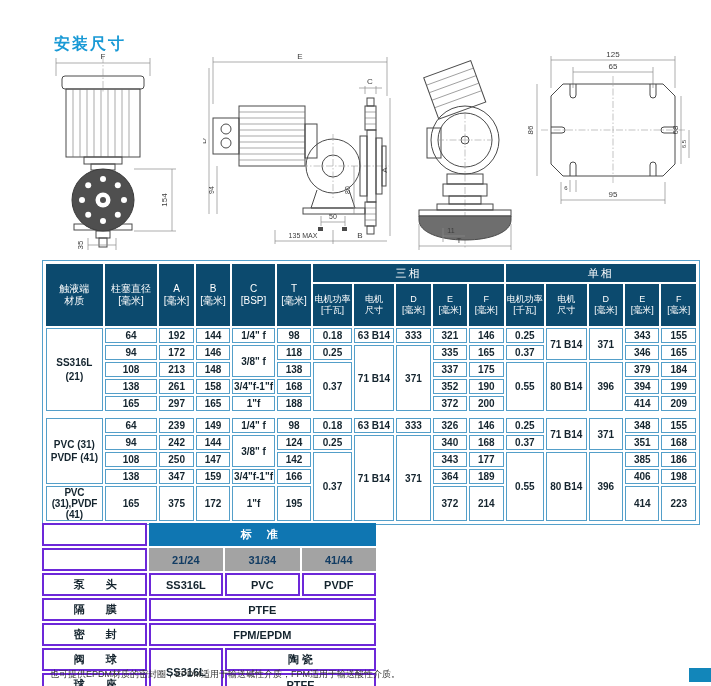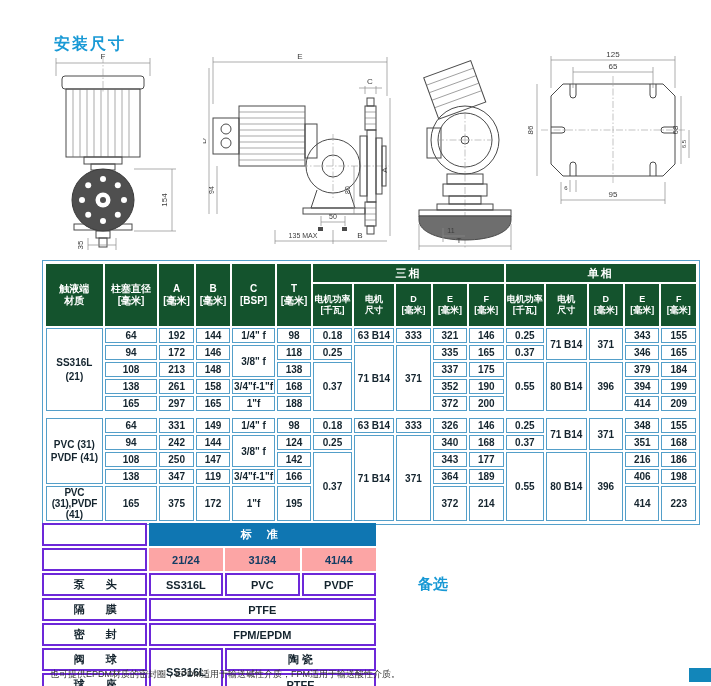--- a/index.html
+++ b/index.html
@@ -12,38 +12,38 @@
   .o{fill:none;stroke:#4a4a4a;stroke-width:1;}
   .fin{fill:none;stroke:#6f6f6f;stroke-width:.6;}
   .dim{fill:none;stroke:#8a8a8a;stroke-width:.7;}
   .cl{fill:none;stroke:#9a9a9a;stroke-width:.6;stroke-dasharray:7 2 1.5 2;}
   text.dl{font-size:8px;fill:#3c3c3c;font-family:"Liberation Sans",sans-serif;}
   text.dl7{font-size:7px;fill:#3c3c3c;font-family:"Liberation Sans",sans-serif;}
   text.dl6{font-size:6px;fill:#3c3c3c;font-family:"Liberation Sans",sans-serif;}
 
   .table-frame{position:absolute;left:42px;top:260px;border:1px solid #54a0cb;padding:1px;background:#fff;}
   table.dim{border-collapse:separate;border-spacing:2px;table-layout:fixed;width:654px;}
-  table.dim th{background:#14532d;color:#fff;font-weight:bold;vertical-align:middle;
+  table.dim th{background:#0c4a6e;color:#fff;font-weight:normal;vertical-align:middle;
                text-align:center;padding:1px 0;}
   th.grp{font-size:11px;height:16px;letter-spacing:2px;}
   th.fx{font-size:10px;white-space:pre-line;line-height:1.25;}
   th.sub{font-size:9px;white-space:pre-line;line-height:1.2;height:40px;}
   table.dim td{border:1px solid #549fc9;background:#fff;text-align:center;vertical-align:middle;
                font-size:10px;font-weight:bold;color:#14242e;height:13px;padding:0;}
   td.mat{white-space:pre-line;line-height:1.35;}
   td.c{font-size:9px;}
   td.sm{font-size:7px;}
   td.xs{font-size:6.5px;letter-spacing:-0.2px;}
   tr.gap td{border:none;height:3px;background:transparent;}
 
   .std-wrap{position:absolute;left:40px;top:521px;}
   table.std{border-collapse:separate;border-spacing:2px;table-layout:fixed;width:338px;}
   table.std td,table.std th{height:17px;vertical-align:middle;}
   th.std-title{background:#0f76b2;color:#fff;font-size:11px;font-weight:bold;letter-spacing:6px;text-align:center;}
-  th.std-sub{background:#fca5a5;color:#123c63;font-size:11px;font-weight:bold;text-align:center;}
+  th.std-sub{background:#a3a3a3;color:#123c63;font-size:11px;font-weight:bold;text-align:center;}
   table.std td{border:2px solid #6d28d9;background:#fff;font-size:11px;font-weight:bold;
                color:#14242e;text-align:center;margin-top:20px;}
   td.lbl{text-align:left;padding-left:12px;letter-spacing:9px;font-weight:bold;}
   td.blank{border:none;background:transparent;}
 
   .optional{position:absolute;left:418px;top:575px;width:278px;}
   .optional h2{margin:0 0 8px 0;font-size:15px;font-weight:bold;color:#1899d5;}
   .optional p{margin:0;font-size:11px;color:#333;line-height:1.9;}
 
   .footnote{position:absolute;left:42px;top:660px;width:640px;margin:8px;font-size:9px;color:#333;}
@@ -338,21 +338,21 @@
       <td>209</td>
     </tr>
     <tr class="gap">
           <td colspan="16"></td>
         </tr>
 
     <tr>
       <td class="mat" rowspan="4">PVC (31)
 PVDF (41)</td>
       <td>64</td>
-      <td>331</td>
+      <td>239</td>
       <td>149</td>
       <td class="c">1/4" f</td>
       <td>98</td>
       <td>0.18</td>
       <td class="c">63 B14</td>
       <td>333</td>
       <td>326</td>
       <td>146</td>
       <td>0.25</td>
       <td class="c" rowspan="2">71 B14</td>
@@ -379,27 +379,27 @@
       <td>108</td>
       <td>250</td>
       <td>147</td>
       <td>142</td>
       <td rowspan="3">0.37</td>
       <td>343</td>
       <td>177</td>
       <td rowspan="3">0.55</td>
       <td class="c" rowspan="3">80 B14</td>
       <td rowspan="3">396</td>
-      <td>216</td>
+      <td>385</td>
       <td>186</td>
     </tr>
     <tr>
       <td>138</td>
       <td>347</td>
-      <td>119</td>
+      <td>159</td>
       <td class="sm">3/4"f-1"f</td>
       <td>166</td>
       <td>364</td>
       <td>189</td>
       <td>406</td>
       <td>198</td>
     </tr>
     <tr>
       <td class="xs">PVC (31),PVDF (41)</td>
       <td>165</td>
@@ -456,17 +456,16 @@
   </tr>
   <tr>
     <td class="lbl">球 座</td>
     <td colspan="2">PTFE</td>
   </tr>
 </tbody>
     </table>
 </div>
 
 <div class="optional">
-  <h2>备选</h2>
 </div>
 
 <p class="footnote">也可提供EPDM材质的密封圈，EPDM适用于输送碱性介质，FPM适用于输送酸性介质。</p>
 <div class="corner-mark"></div>
 
 </body></html>

